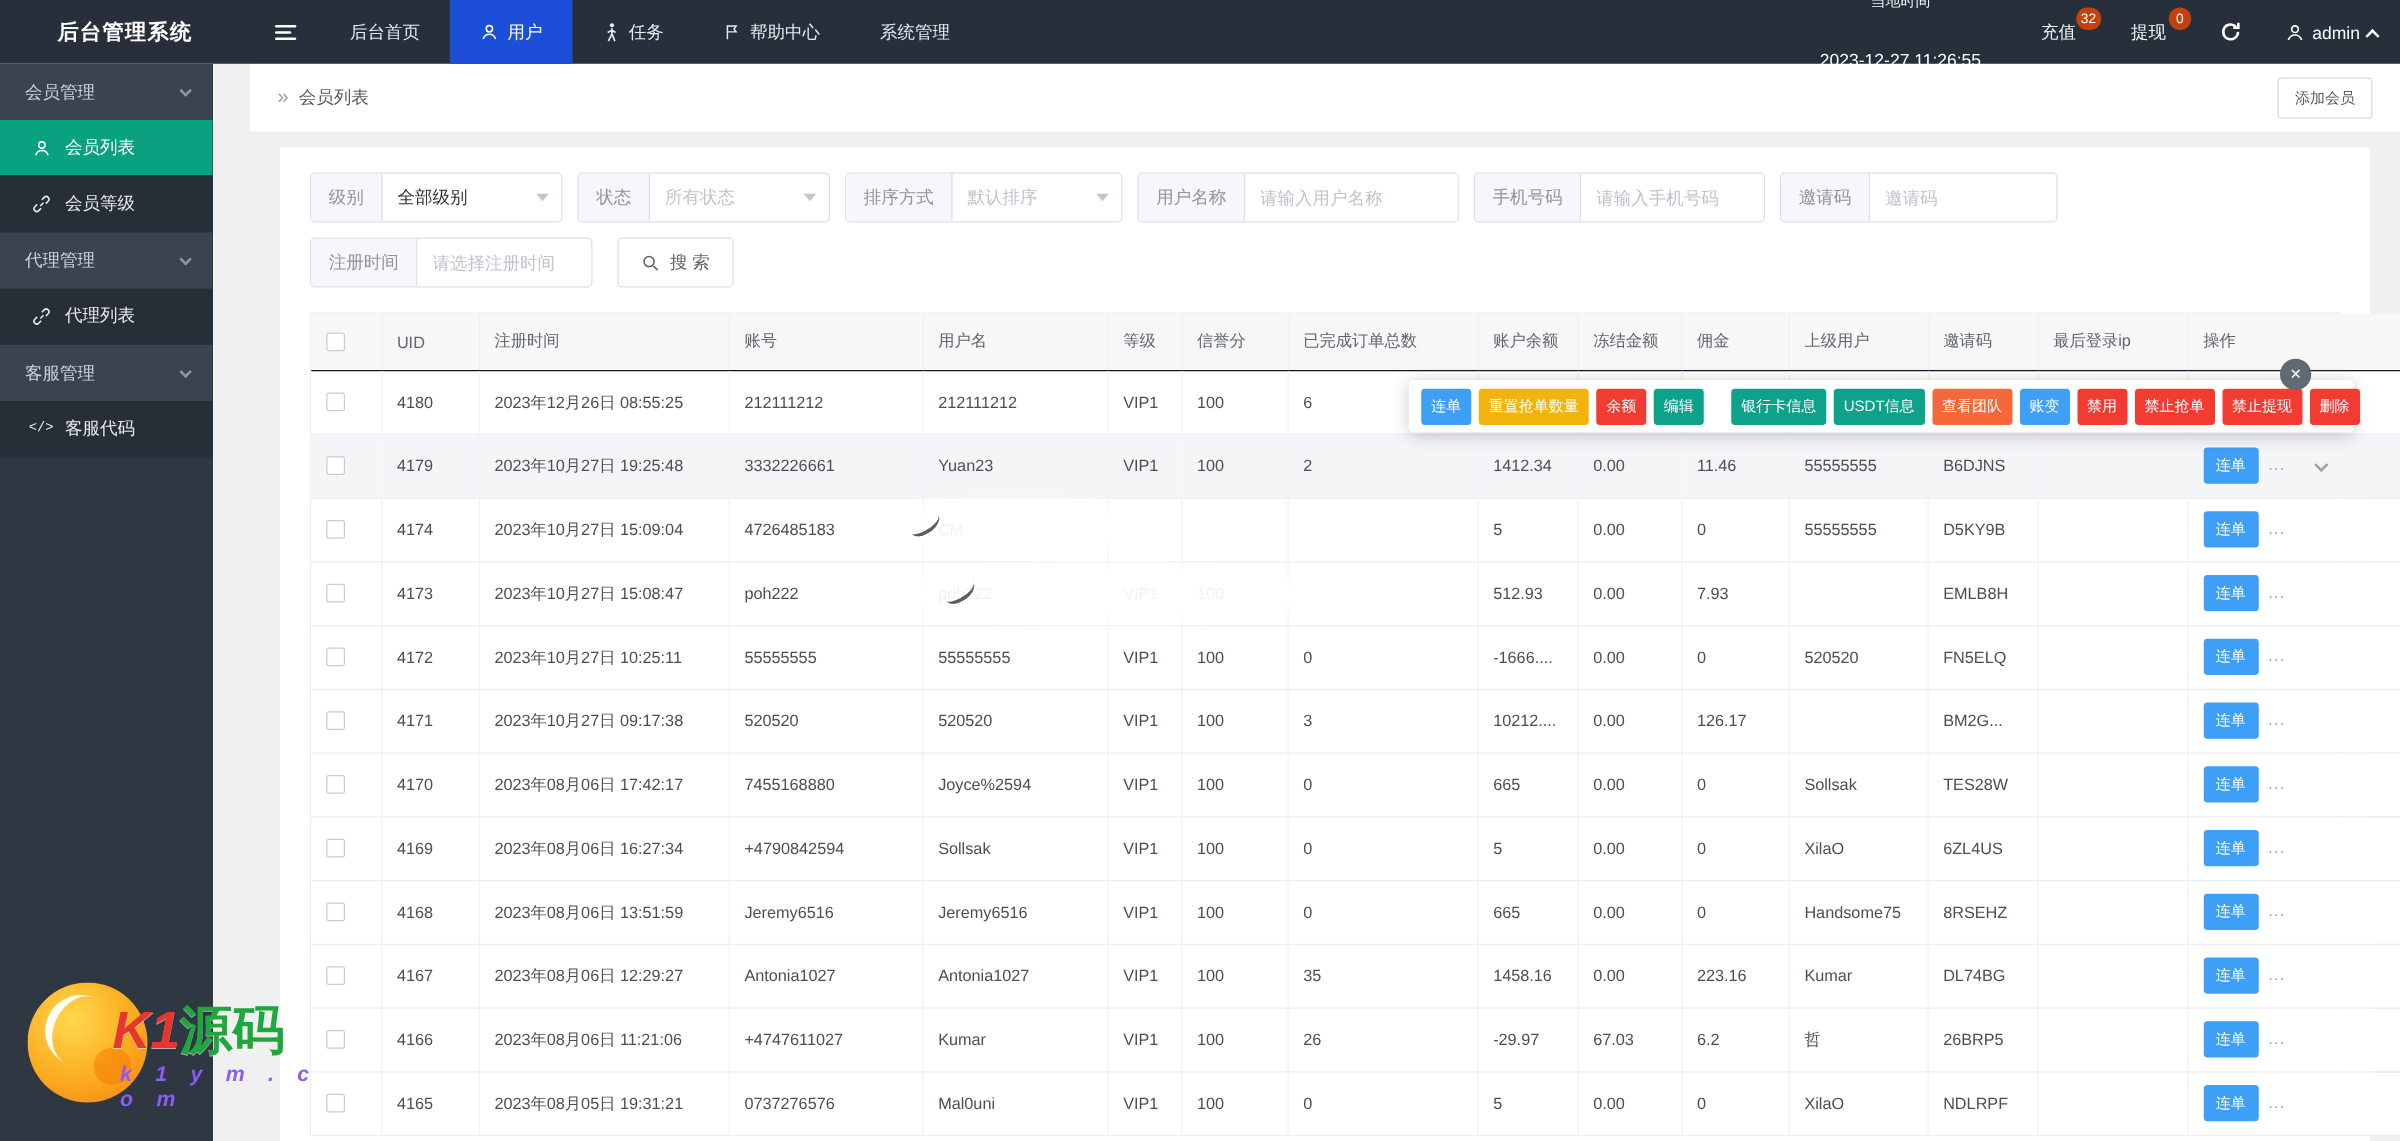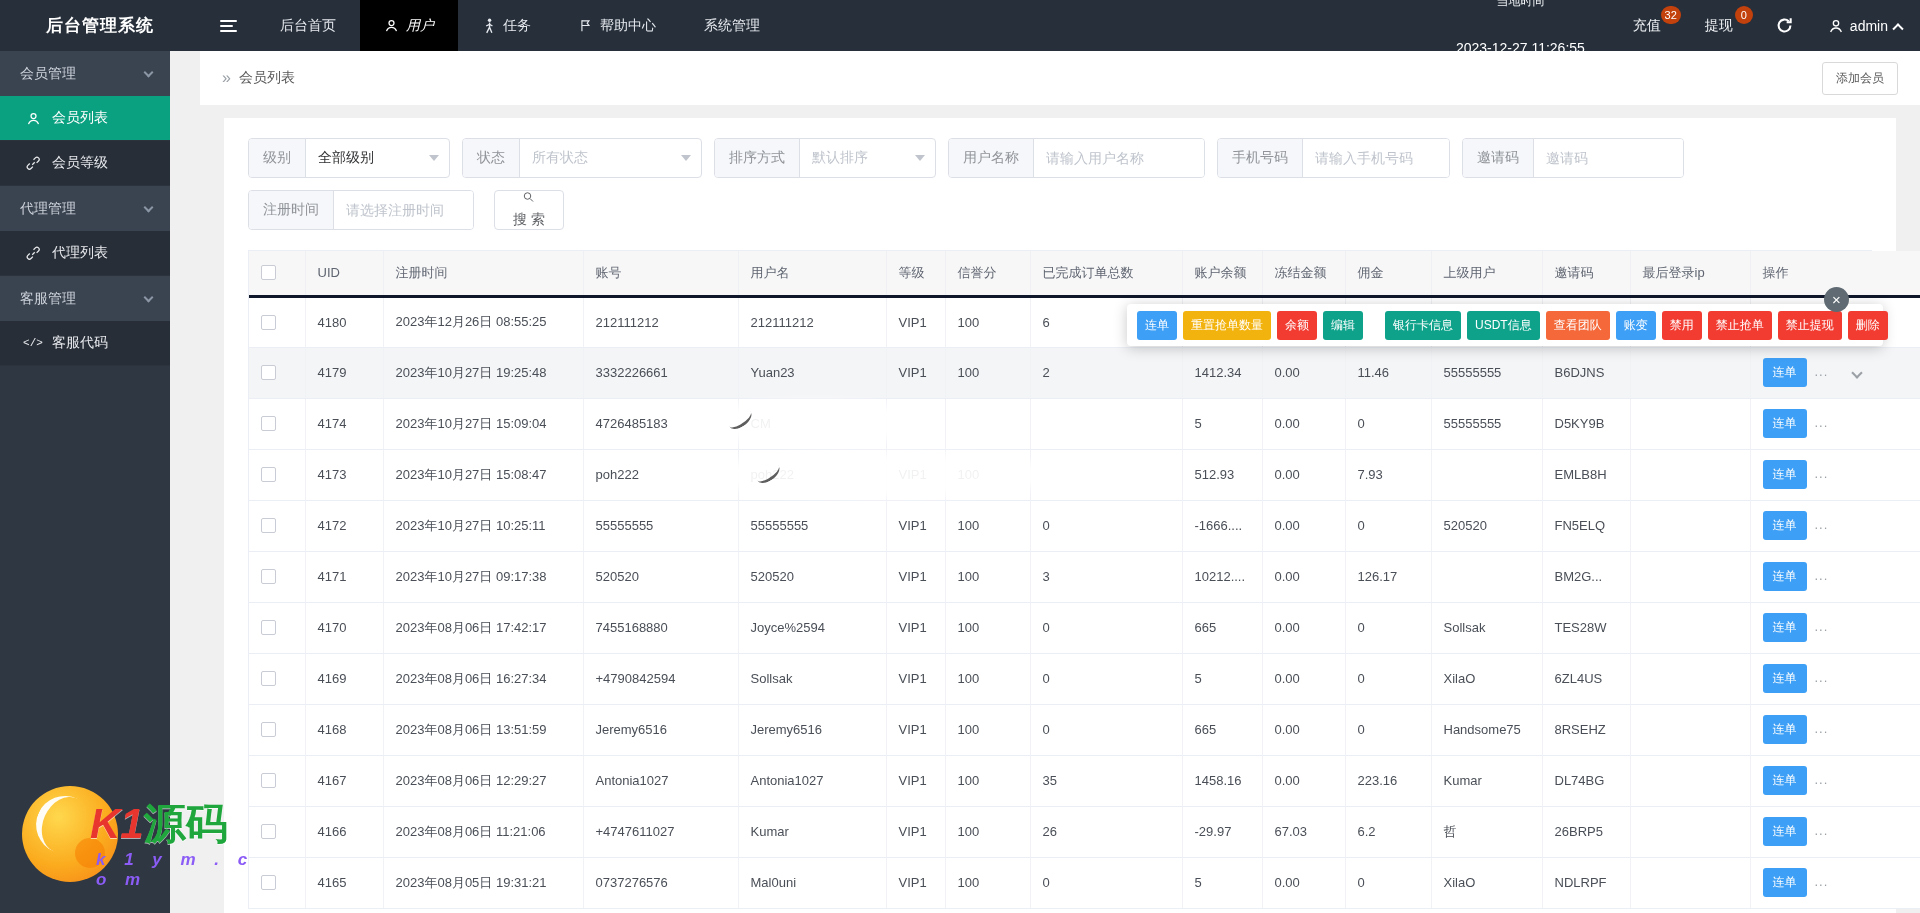--- a/index.html
+++ b/index.html
@@ -11,21 +11,21 @@
     display:flex; align-items:stretch; z-index:50; color:#fff; }
   .brand { width:200px; display:flex; align-items:center; justify-content:center;
     font-size:17px; font-weight:bold; letter-spacing:1px; }
   .nav-toggle { width:56px; display:flex; align-items:center; justify-content:center; cursor:pointer; }
   .bars { width:17px; }
   .bars span { display:block; height:2px; background:#fff; margin:3px 0; border-radius:1px; }
   .bars span:nth-child(2){ width:13px; }
   #topnav { display:flex; align-items:stretch;text-align:right; }
   .nav-item { display:flex; align-items:center; gap:7px; padding:0 24px; font-size:14px;
     color:#e6e9ee; cursor:pointer; }
-  .nav-item.active { background:#000000; color:#fff;font-style:italic; }
+  .nav-item.active { background:#1d4ed8; color:#fff; }
   .nav-item svg { display:block; }
   .topbar-right { margin-left:auto; display:flex; align-items:center; padding-right:18px; }
   .tb-time { text-align:center; line-height:1.5; margin-right:26px; }
   .tb-time .t1 { font-size:12px; color:#f2f4f7; }
   .tb-time .t2 { font-size:14px; color:#fff;margin-top:28px; }
   .tb-link { position:relative; font-size:14px; color:#f2f4f7; margin:0 22px; cursor:pointer; }
   .badge { position:absolute; top:-11px; right:-20px; min-width:18px; height:18px; padding:0 4px;
     background:#c2410c; color:#fff; border-radius:9px; font-size:11px; line-height:18px;
     text-align:center; }
   .tb-refresh { margin:0 20px; cursor:pointer; display:flex; align-items:center; }
@@ -64,27 +64,27 @@
     padding:0 14px; border-right:1px solid #dcdfe6; white-space:nowrap; }
   .fvalue { display:flex; align-items:center; padding:0 12px; font-size:14px; color:#303133; }
   .fvalue.ph { color:#bfc4cc; }
   .fgroup input { border:0; outline:none; font-size:14px; padding:0 12px; color:#303133; width:100%;
     font-family:inherit; }
   .fgroup input::placeholder { color:#bfc4cc; }
   .caret { width:0; height:0; border-left:5px solid transparent; border-right:5px solid transparent;
     border-top:6px solid #c0c4cc; margin:0 10px 0 auto; align-self:center; }
   .search-btn { height:40px; border:1px solid #dcdfe6; background:#fff; border-radius:4px;
     display:inline-flex; align-items:center; gap:8px; padding:0 18px; font-size:14px; color:#606266;
-    cursor:pointer; margin-left:8px;flex-direction:column; }
+    cursor:pointer; margin-left:8px; }
 
   
   .table-wrap { position:relative; margin-top:20px; border:1px solid #ebeef5; border-bottom:0; }
   table { width:100%; border-collapse:collapse; table-layout:fixed; }
   th { background:#f7f7f8; color:#5f6570; font-weight:normal; font-size:13px; text-align:left;
-    height:45px; padding:0 12px; border-bottom:3px solid #0f172a; border-right:1px solid #eef0f4; }
+    height:45px; padding:0 12px; border-bottom:1px solid #0f172a; border-right:1px solid #eef0f4; }
   td { height:51px; font-size:13px; color:#4a4f57; padding:0 12px; border-bottom:1px solid #ebeef5;
     border-right:1px solid #f0f2f6; background:#fff; white-space:nowrap; overflow:hidden; }
   tr.hover td { background:#f4f5f7; }
   th:last-child, td:last-child { border-right:0; }
   .cbx { width:15px; height:15px; border:1px solid #c9ccd4; border-radius:2px; background:#fff; cursor:pointer; }
   .link-btn { background:#3d9ff5; color:#fff; border:0; border-radius:3px; font-size:12px;
     padding:6px 10px; cursor:pointer; }
   .more-dots { color:#9aa0a6; margin-left:8px; letter-spacing:1px; }
 
   
@@ -252,21 +252,21 @@
   </div>
 
   <div class="card">
 
     <div class="filters-row">
       <div class="fgroup" style="width:202px">
         <span class="flabel">级别</span>
         <span class="fvalue">全部级别</span>
         <i class="caret"></i>
       </div>
-      <div class="fgroup" style="width:240px">
+      <div class="fgroup" style="width:202px">
         <span class="flabel">状态</span>
         <span class="fvalue ph">所有状态</span>
         <i class="caret"></i>
       </div>
       <div class="fgroup" style="width:222px">
         <span class="flabel">排序方式</span>
         <span class="fvalue ph">默认排序</span>
         <i class="caret"></i>
       </div>
       <div class="fgroup" style="width:257px">

